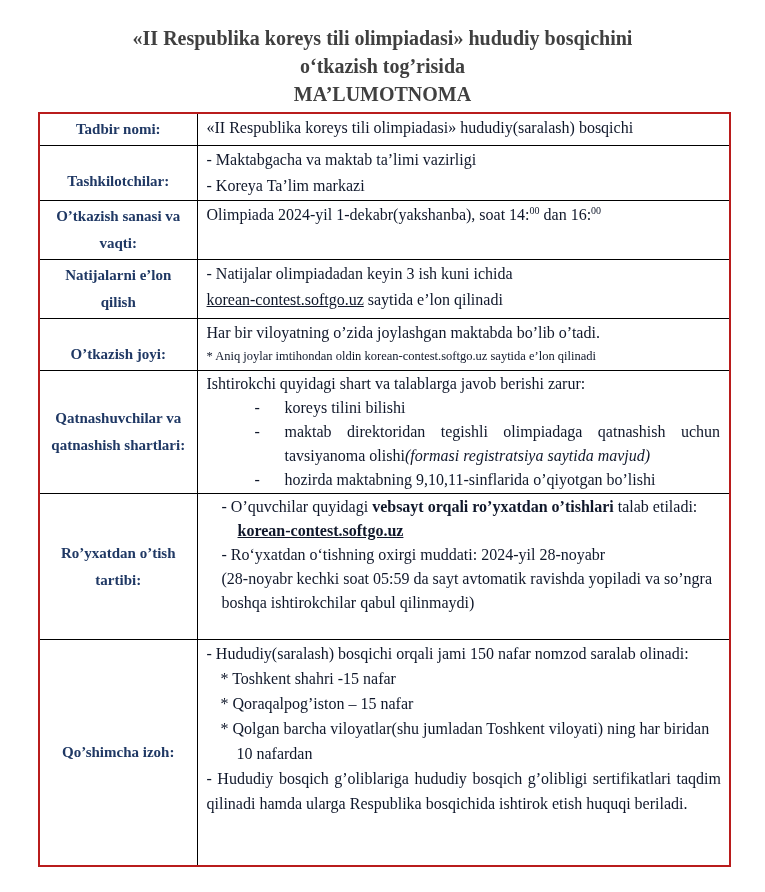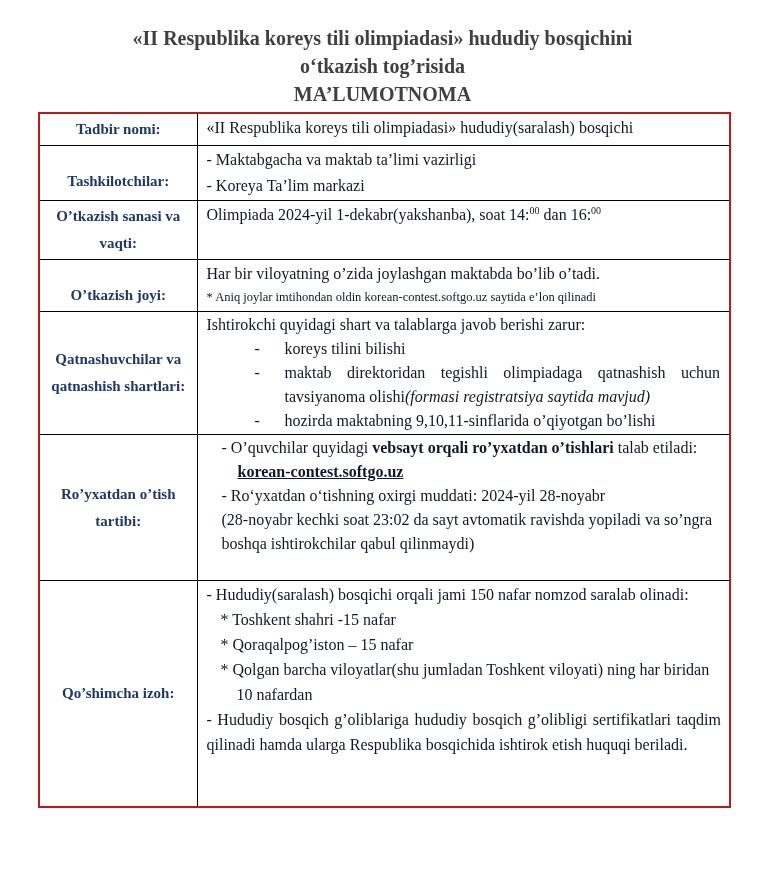--- a/index.html
+++ b/index.html
@@ -106,20 +106,27 @@
     </td>
   </tr>
 
   <tr class="r3">
     <td class="lbl">O’tkazish sanasi va vaqti:</td>
     <td class="val">
       <span>Olimpiada 2024-yil 1-dekabr(yakshanba), soat 14:</span><sup class="sup00">00</sup><span> dan 16:</span><sup class="sup00">00</sup>
     </td>
   </tr>
 
+  <tr class="r4">
+    <td class="lbl">Natijalarni e’lon qilish</td>
+    <td class="val">
+      <div>- Natijalar olimpiadadan keyin 3 ish kuni ichida</div>
+      <div><span class="u-link"> korean-contest.softgo.uz</span><span> saytida e’lon qilinadi</span></div>
+    </td>
+  </tr>
 
   <tr class="r5">
     <td class="lbl top">O’tkazish joyi:</td>
     <td class="val">
       <div>Har bir viloyatning o’zida joylashgan maktabda bo’lib o’tadi.</div>
       <div class="small-note">* Aniq joylar imtihondan oldin korean-contest.softgo.uz saytida e’lon qilinadi</div>
     </td>
   </tr>
 
   <tr class="r6">
@@ -140,21 +147,21 @@
       </div>
     </td>
   </tr>
 
   <tr class="r7">
     <td class="lbl">Ro’yxatdan o’tish tartibi:</td>
     <td class="val">
       <div class="justify"><span>- O’quvchilar quyidagi </span><span class="bold-seg">vebsayt orqali ro’yxatdan o’tishlari</span><span> talab etiladi:</span></div>
       <div class="link-line"><span class="bold-link">korean-contest.softgo.uz</span></div>
       <div>- Ro‘yxatdan o‘tishning oxirgi muddati: 2024-yil 28-noyabr</div>
-      <div>(28-noyabr kechki soat 23:02 da sayt avtomatik ravishda yopiladi va so’ngra boshqa ishtirokchilar qabul qilinmaydi)</div>
+      <div>(28-noyabr kechki soat 05:59 da sayt avtomatik ravishda yopiladi va so’ngra boshqa ishtirokchilar qabul qilinmaydi)</div>
     </td>
   </tr>
 
   <tr class="r8">
     <td class="lbl">Qo’shimcha izoh:</td>
     <td class="val">
       <div class="justify">- Hududiy(saralash) bosqichi orqali jami 150 nafar nomzod saralab olinadi:</div>
       <div class="star-item">* Toshkent shahri -15 nafar</div>
       <div class="star-item">* Qoraqalpog’iston – 15 nafar</div>
       <div class="star-item">* Qolgan barcha viloyatlar(shu jumladan Toshkent viloyati) ning har biridan 10 nafardan</div>

